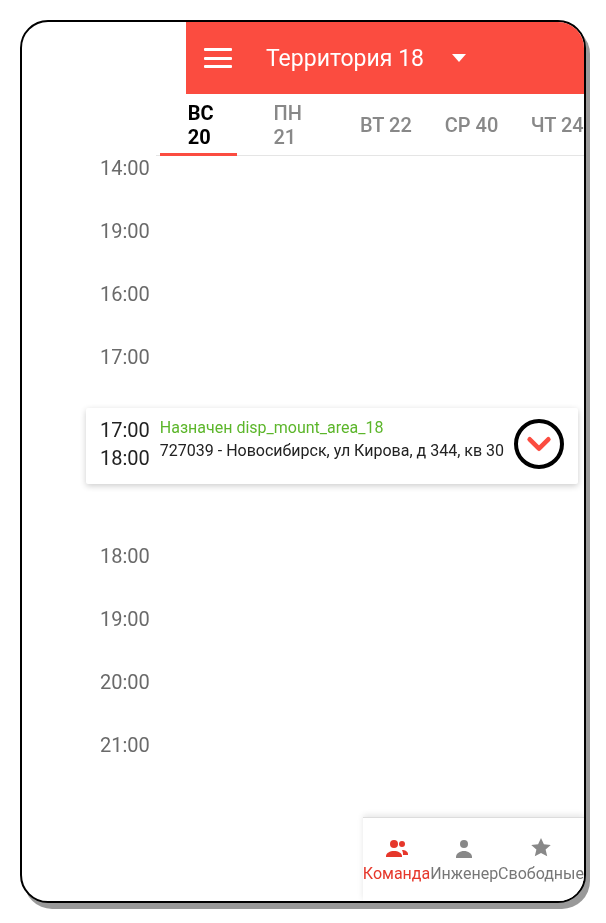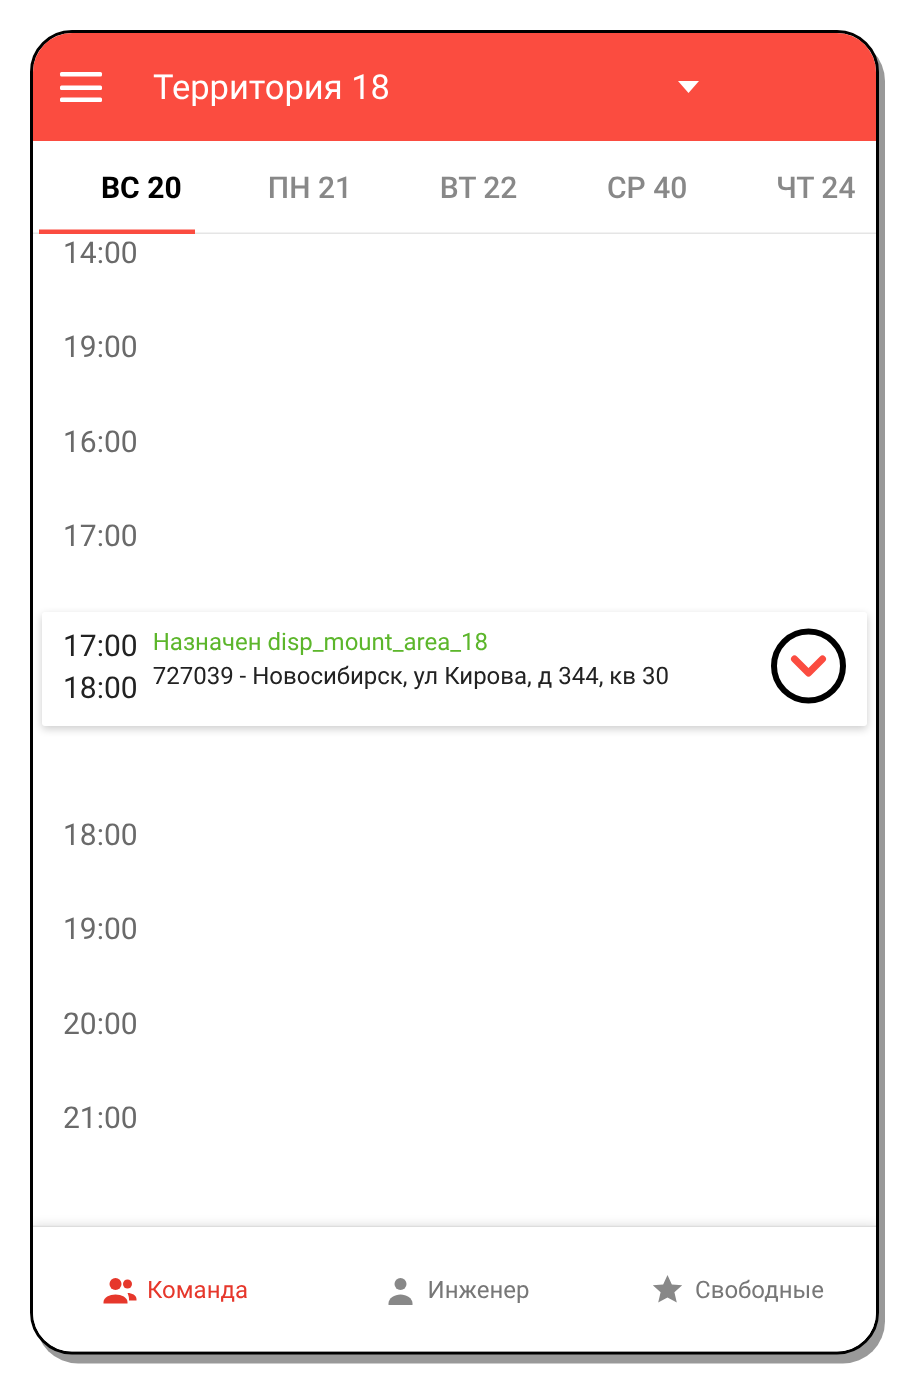--- a/index.html
+++ b/index.html
@@ -2,21 +2,21 @@
 <html><head>
   <meta charset="utf-8">
   <style>
     * { margin: 0; padding: 0; box-sizing: border-box; font-family: Roboto, "Segoe UI", Arial, sans-serif; }
     body { background: #fff; display: flex; justify-content: center; padding: 20px; }
     .device {
       width: 566px; height: 883px;
       border: 2px solid #000; border-radius: 28px;
       box-shadow: 4px 6px 0 rgba(0,0,0,0.4);
       overflow: hidden; position: relative; background: #fff;
-      display: flex; flex-direction: column;
+      display: flex; flex-direction: column; align-items: flex-end;
     }
     .header {
       background: #fb4c40; height: 72px; display: flex; align-items: center;
       padding: 0 18px; gap: 28px; color: #fff;
     }
     .menu-icon { width: 28px; height: 20px; display: flex; flex-direction: column; justify-content: space-between; }
     .menu-icon span { height: 3px; background: #fff; border-radius: 1px; }
     .title { font-size: 23px; font-weight: 400; flex: 1; padding-left: 6px; }
     .dropdown-caret { width: 0; height: 0; border-left: 7px solid transparent; border-right: 7px solid transparent; border-top: 8px solid #fff; margin-right: 100px; }
     .day-tabs { display: flex; height: 62px; border-bottom: 1px solid #e5e5e5; }
@@ -40,21 +40,21 @@
     .chevron-circle {
       width: 50px; height: 50px; border: 4px solid #000; border-radius: 50%;
       display: flex; align-items: center; justify-content: center;
     }
     .chevron-circle svg { width: 28px; height: 28px; stroke: #fb4c40; }
     .gap-block { height: 60px; }
     .bottom-nav {
       height: 84px; display: flex; border-top: 1px solid #ddd;
       box-shadow: 0 -2px 6px rgba(0,0,0,0.1); background: #fff;
     }
-    .nav-item { flex: 1; display: flex; flex-direction: row; align-items: center; justify-content: center; gap: 4px; font-size: 16px; color: #777; }
+    .nav-item { flex: 1; display: flex; flex-direction: column; align-items: center; justify-content: center; gap: 4px; font-size: 16px; color: #777; }
     .nav-item.active { color: #e6372b; }
     .nav-icon { width: 28px; height: 24px; display: flex; align-items: center; justify-content: center; }
     .nav-icon svg { width: 28px; height: 24px; }
   </style>
 </head>
 <body>
 
 <div class="device">
 
   <div class="header">

